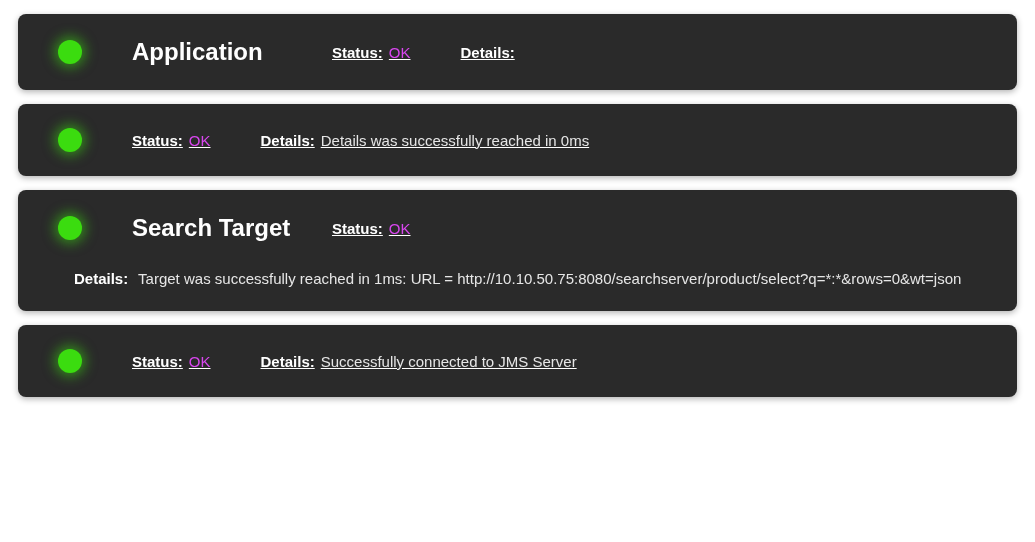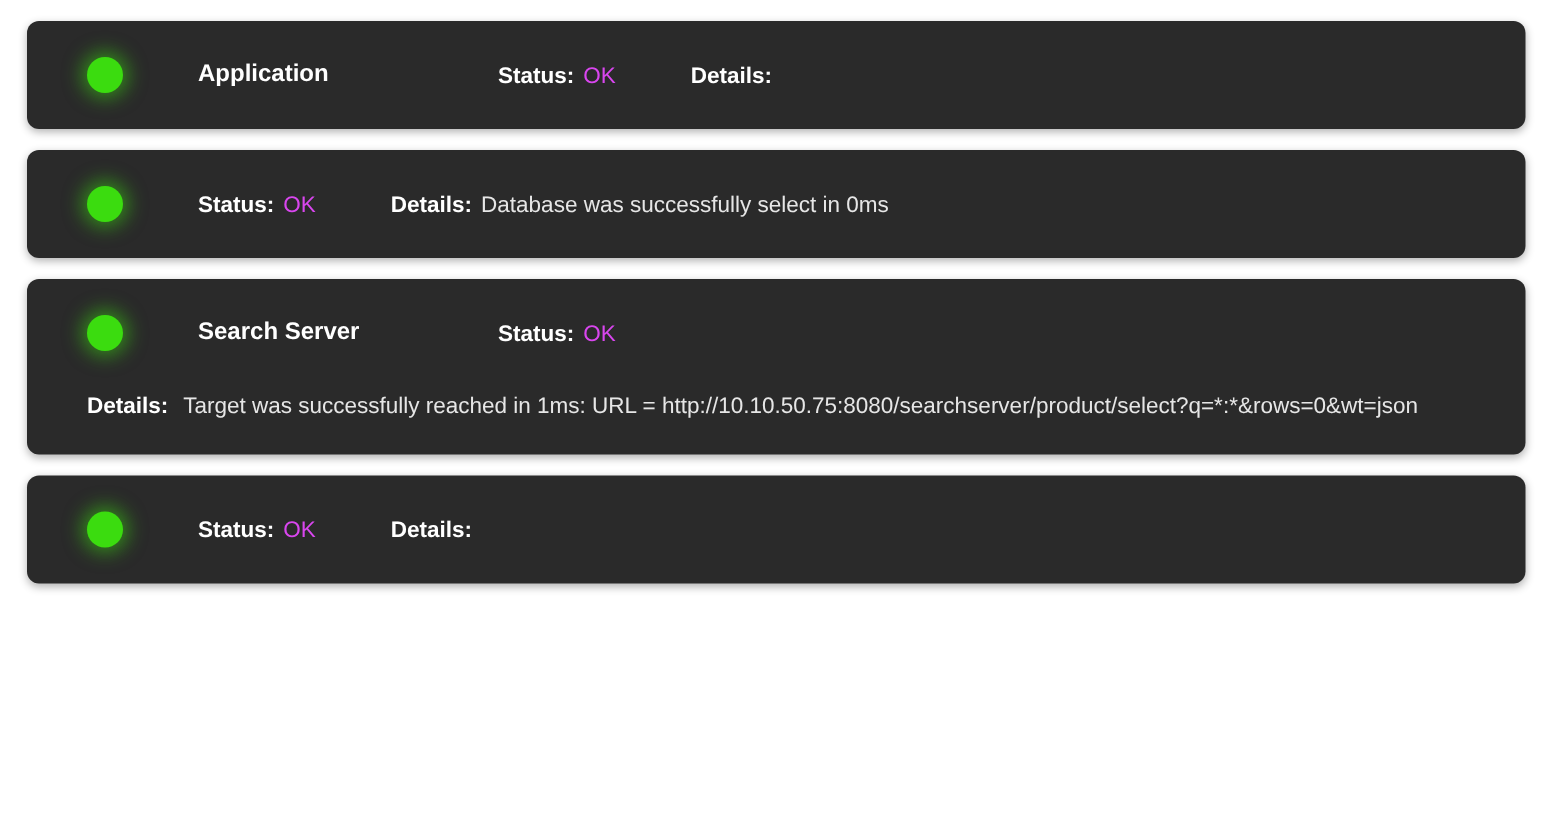--- a/index.html
+++ b/index.html
@@ -25,47 +25,48 @@
     .status-dot {
       width: 24px;
       height: 24px;
       border-radius: 50%;
       background: #3bdc0f;
       box-shadow: 0 0 12px 4px rgba(59,220,15,0.5);
       margin-right: 50px;
       flex-shrink: 0;
     }
     .component-name {
-      font-size: 16px;
+      font-size: 24px;
       font-weight: bold;
       width: 200px;
       flex-shrink: 0;
       color: #fff;
     }
     .pair {
       display: inline-flex;
       align-items: baseline;
       margin-right: 50px;
+      text-decoration: underline;
     }
     .label {
       font-weight: bold;
       color: #fff;
       margin-right: 6px;
     }
     .status-ok {
       color: #d946ef;
       font-weight: 400;
     }
     .details-val {
       color: #e6e6e6;
       font-weight: 400;
     }
     .details-line {
       margin-top: 28px;
-      margin-left: 0;
+      margin-left: 16px;
     }
     .details-line .label {
       display: inline;
     }
     .details-line .details-val {
       display: inline;
     }
   </style>
 </head>
 <body>
@@ -86,44 +87,45 @@
 
 <div class="panel">
   <div class="row">
     <div class="status-dot"></div>
     <div class="pair">
       <span class="label">Status:</span>
       <span class="status-ok">OK</span>
     </div>
     <div class="pair">
       <span class="label">Details:</span>
-      <span class="details-val">Database was successfully select in 0ms</span>
+      <span class="details-val">Details was successfully reached in 0ms</span>
     </div>
   </div>
 </div>
 
 <div class="panel">
   <div class="row">
     <div class="status-dot"></div>
-    <div class="component-name">Search Server</div>
+    <div class="component-name">Search Target</div>
     <div class="pair">
       <span class="label">Status:</span>
       <span class="status-ok">OK</span>
     </div>
   </div>
   <div class="details-line">
     <span class="label">Details:</span>
     <span class="details-val">Target was successfully reached in 1ms: URL = http://10.10.50.75:8080/searchserver/product/select?q=*:*&amp;rows=0&amp;wt=json</span>
   </div>
 </div>
 
 <div class="panel">
   <div class="row">
     <div class="status-dot"></div>
     <div class="pair">
       <span class="label">Status:</span>
       <span class="status-ok">OK</span>
     </div>
     <div class="pair">
       <span class="label">Details:</span>
+      <span class="details-val">Successfully connected to JMS Server</span>
     </div>
   </div>
 </div>
 
 </body></html>

